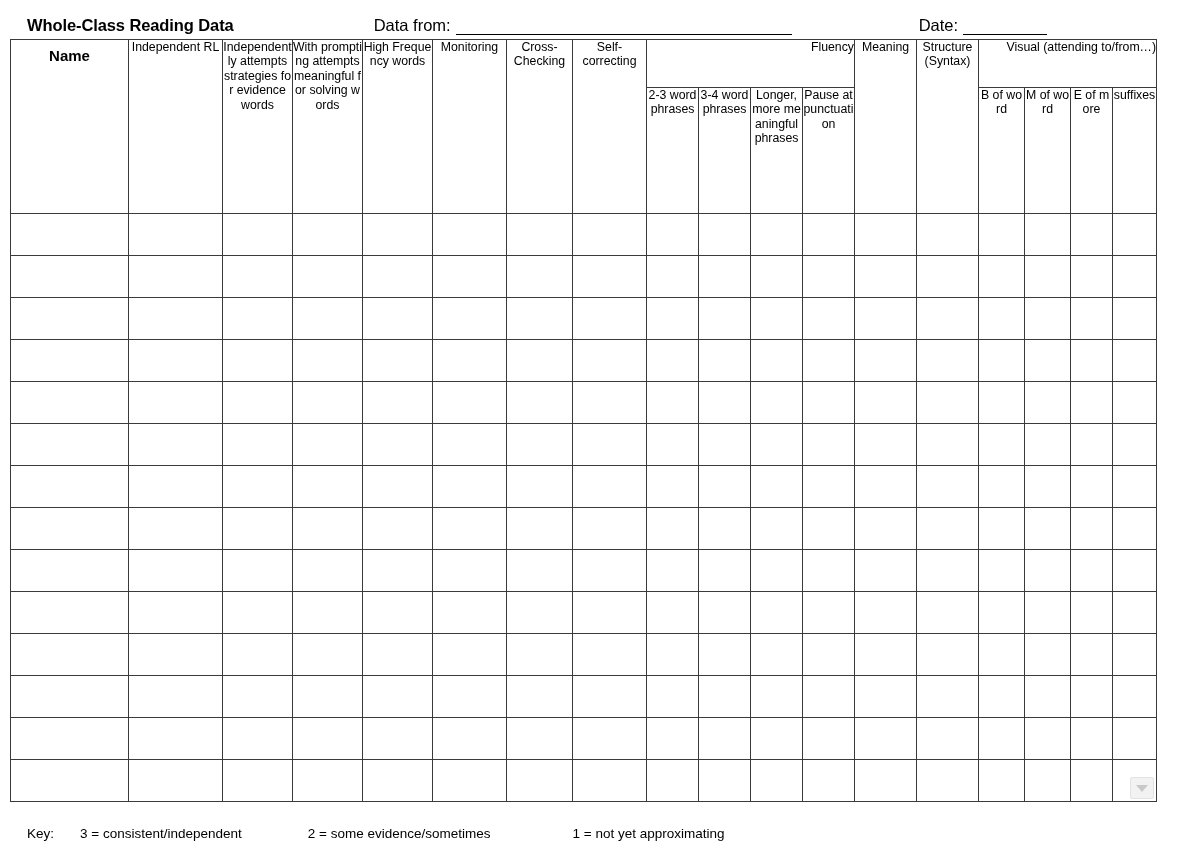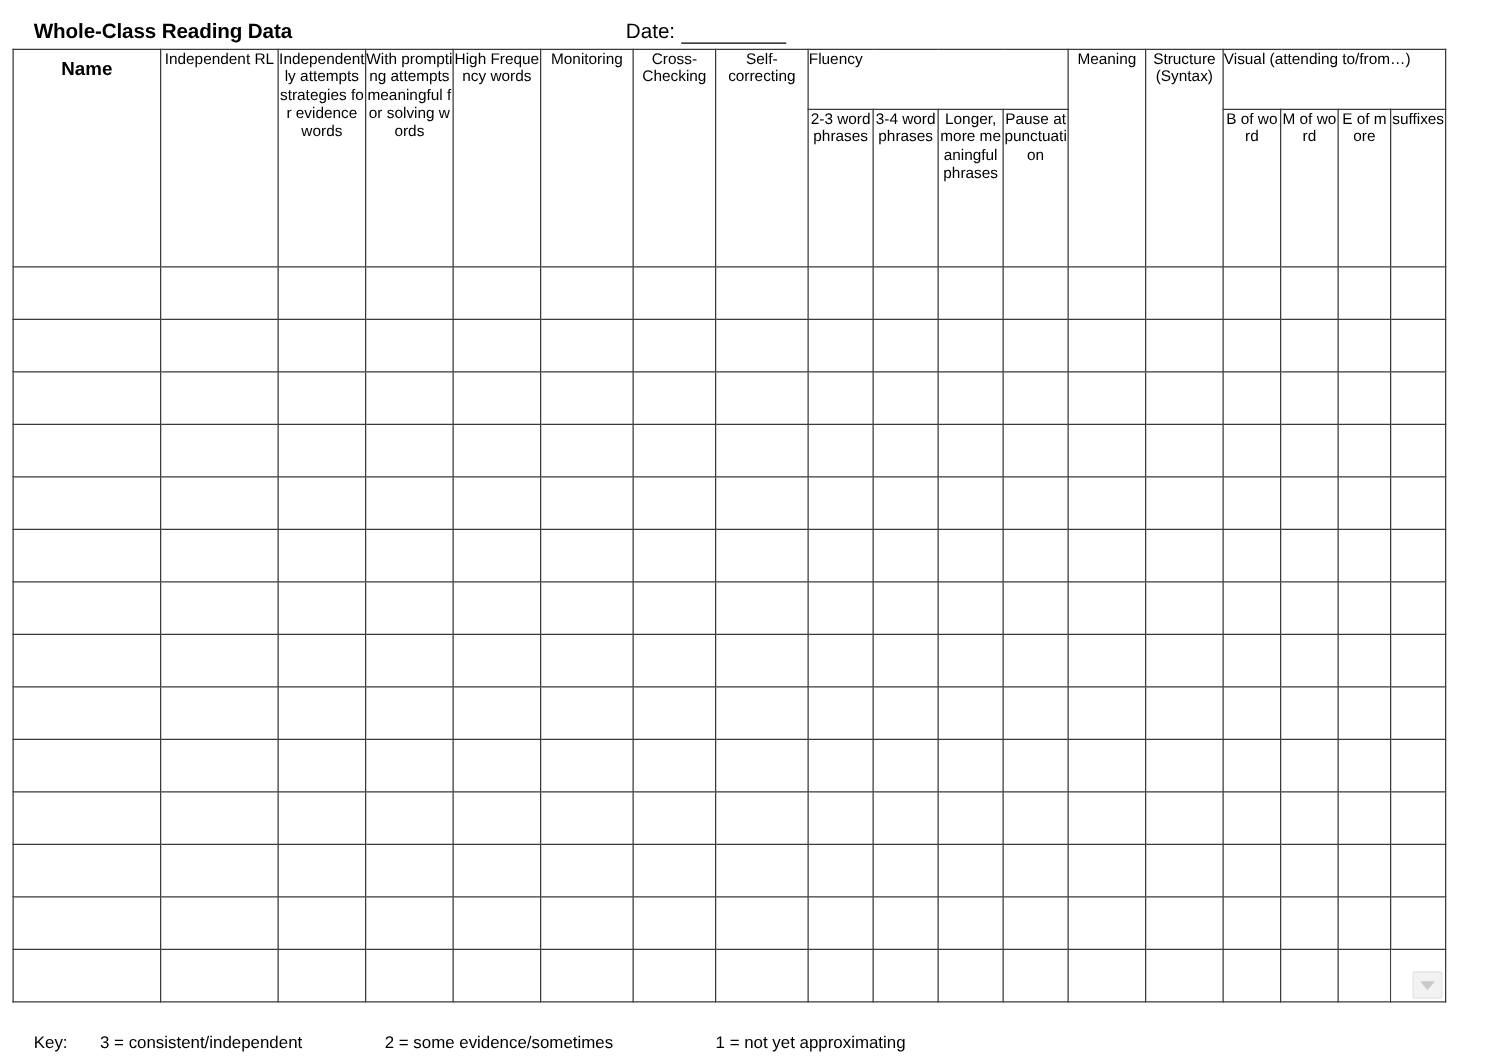--- a/index.html
+++ b/index.html
@@ -96,21 +96,21 @@
     hyphens: none;
   }
   .hcell.name {
     font-size: 15px;
     font-weight: bold;
     padding-top: 9px;
     word-break: normal;
   }
   .hcell.nowrap-ish { word-break: normal; }
   .grp {
-    text-align: left;
+    text-align: right;
     font-size: 12.3px;
     line-height: 14.4px;
     padding: 6px 3px 3px 3px;
     word-break: normal;
   }
   .datarow td { height: 42px; }
 
   
   .dd-cell { position: relative; }
   .dropdown-widget {
@@ -152,20 +152,24 @@
   .gap2 { width: 82px; }
 </style>
 </head>
 <body>
 
 <div class="page">
 
   <div class="titlebar">
     <div class="doc-title">Whole-Class Reading Data</div>
     <div class="spacer-a"></div>
+    <div class="field-group">
+      <span class="field-label">Data from:</span>
+      <span class="field-rule rule-long"></span>
+    </div>
     <div class="spacer-b"></div>
     <div class="field-group">
       <span class="field-label">Date:</span>
       <span class="field-rule rule-short"></span>
     </div>
   </div>
 
   <div class="tbl-wrap">
     <table class="grid">
       <colgroup>

